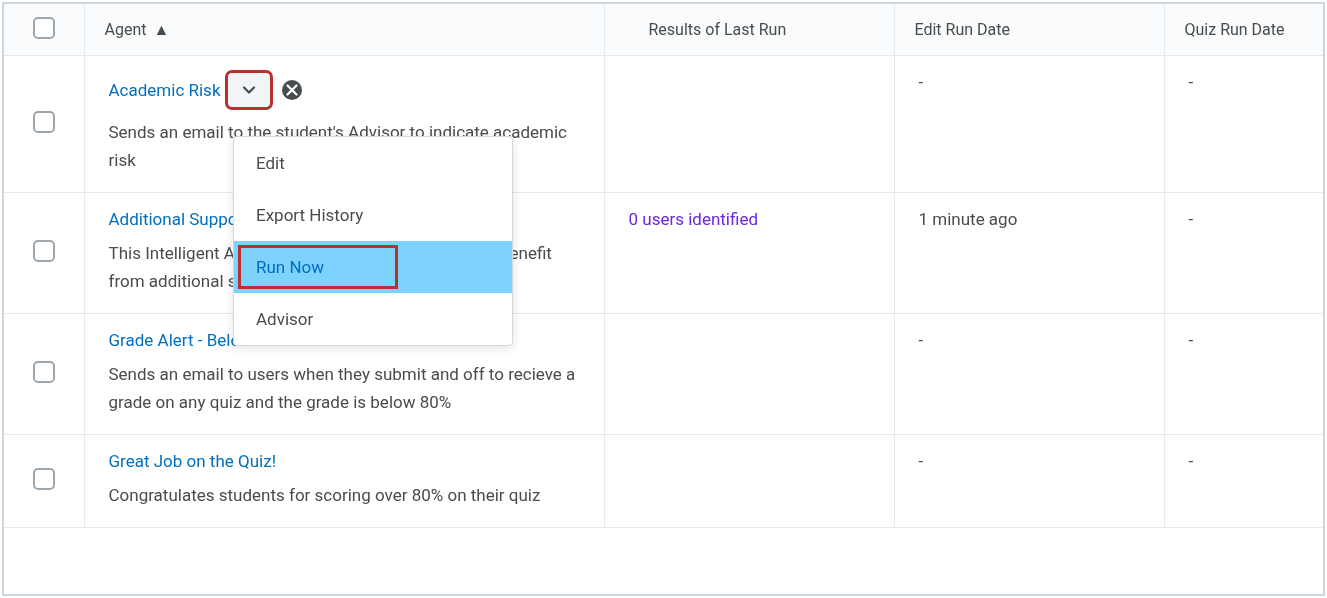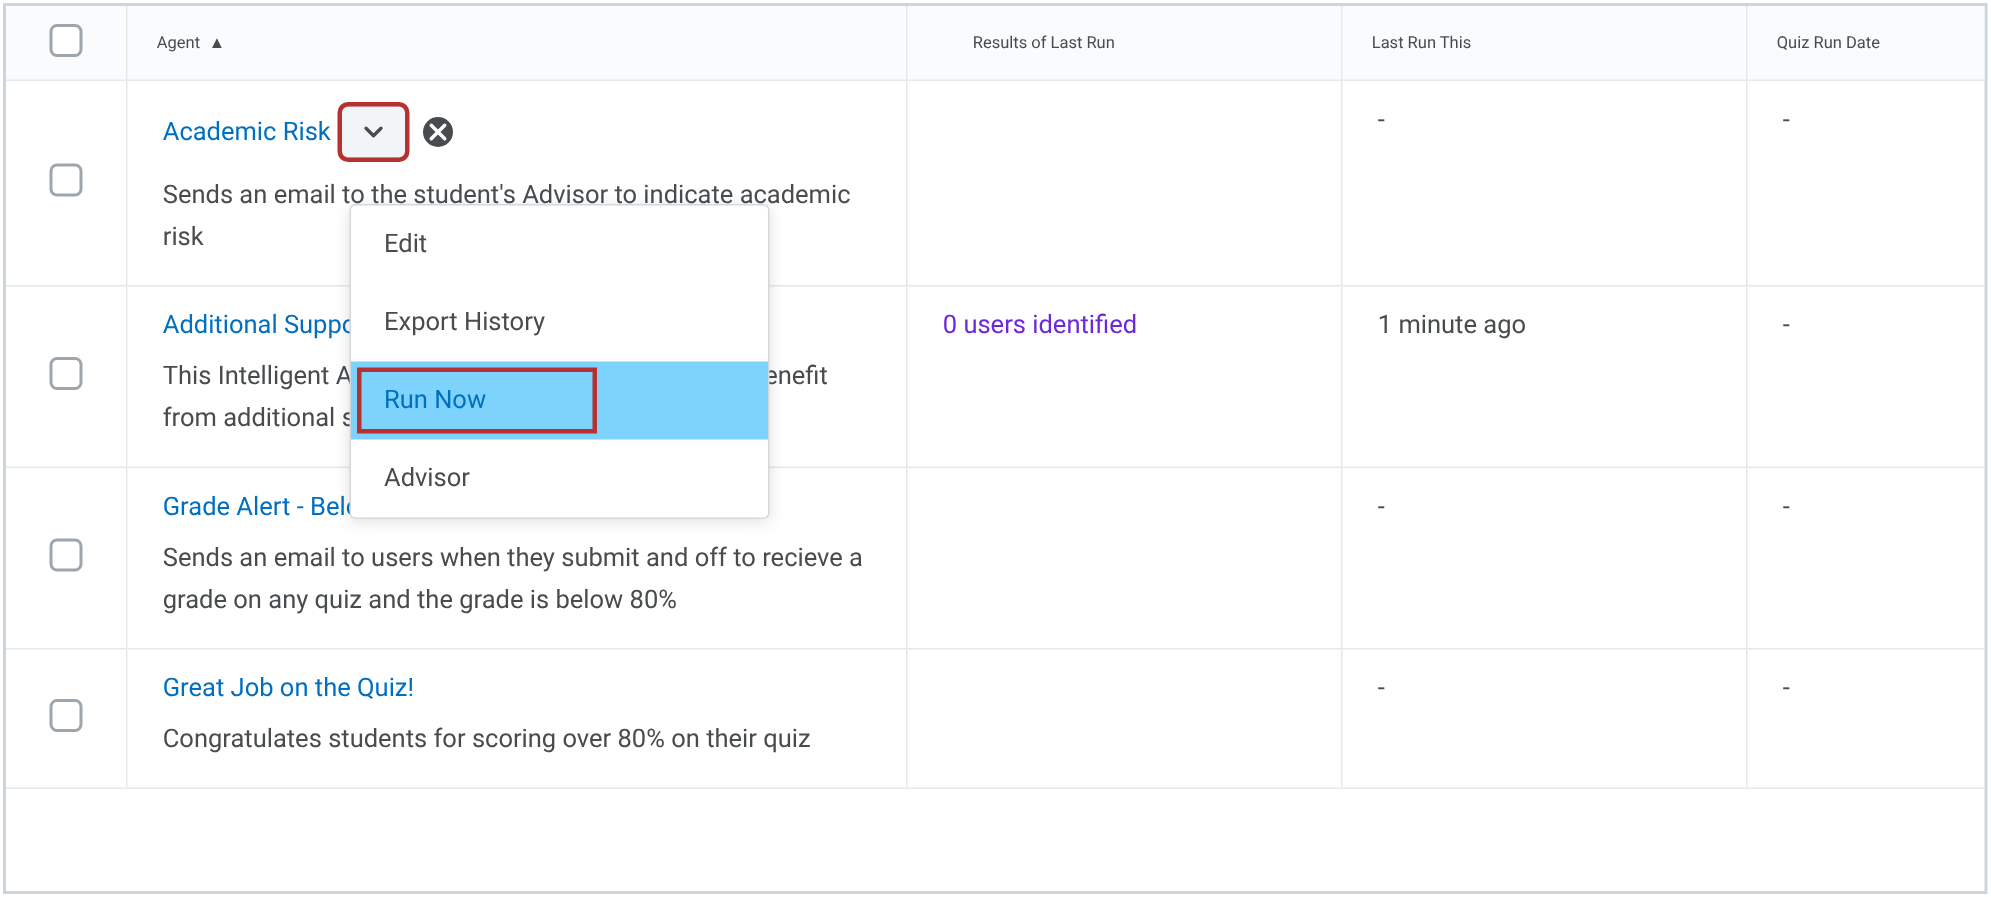--- a/index.html
+++ b/index.html
@@ -28,21 +28,21 @@
     }
     thead tr {
       background: #f9fbfc;
       border-bottom: 1px solid #e3e9ec;
     }
     th {
       text-align: left;
       font-weight: 400;
       color: #494c4e;
       padding: 16px 20px;
-      font-size: 11px;
+      font-size: 16px;
       border-right: 1px solid #e3e9ec;
     }
     th:last-child {
       border-right: none;
     }
     th.col-check {
       width: 80px;
       text-align: center;
       padding: 12px;
     }
@@ -183,21 +183,21 @@
           <span class="checkbox"></span>
         </th>
         <th class="col-agent">
           <span>Agent</span>
           <span class="sort-arrow">▲</span>
         </th>
         <th class="col-results">
           <span>Results of Last Run</span>
         </th>
         <th class="col-lastrun">
-          <span>Last Run This</span>
+          <span>Edit Run Date</span>
         </th>
         <th class="col-nextrun">
           <span>Quiz Run Date</span>
         </th>
       </tr>
     </thead>
     <tbody>
 
       <tr>
         <td class="col-check">

